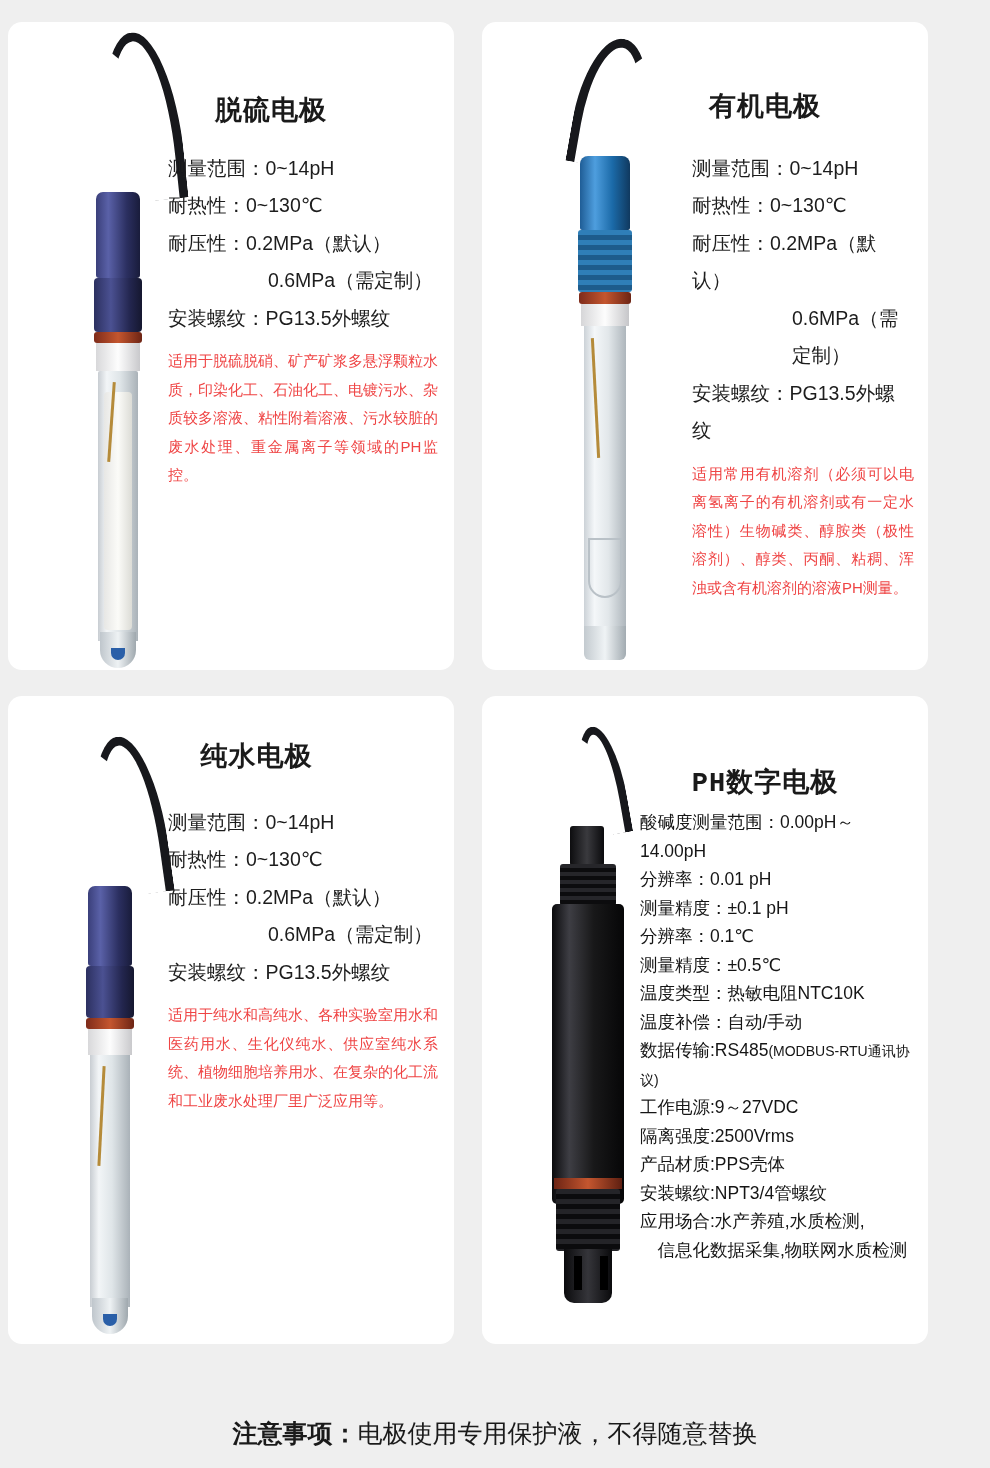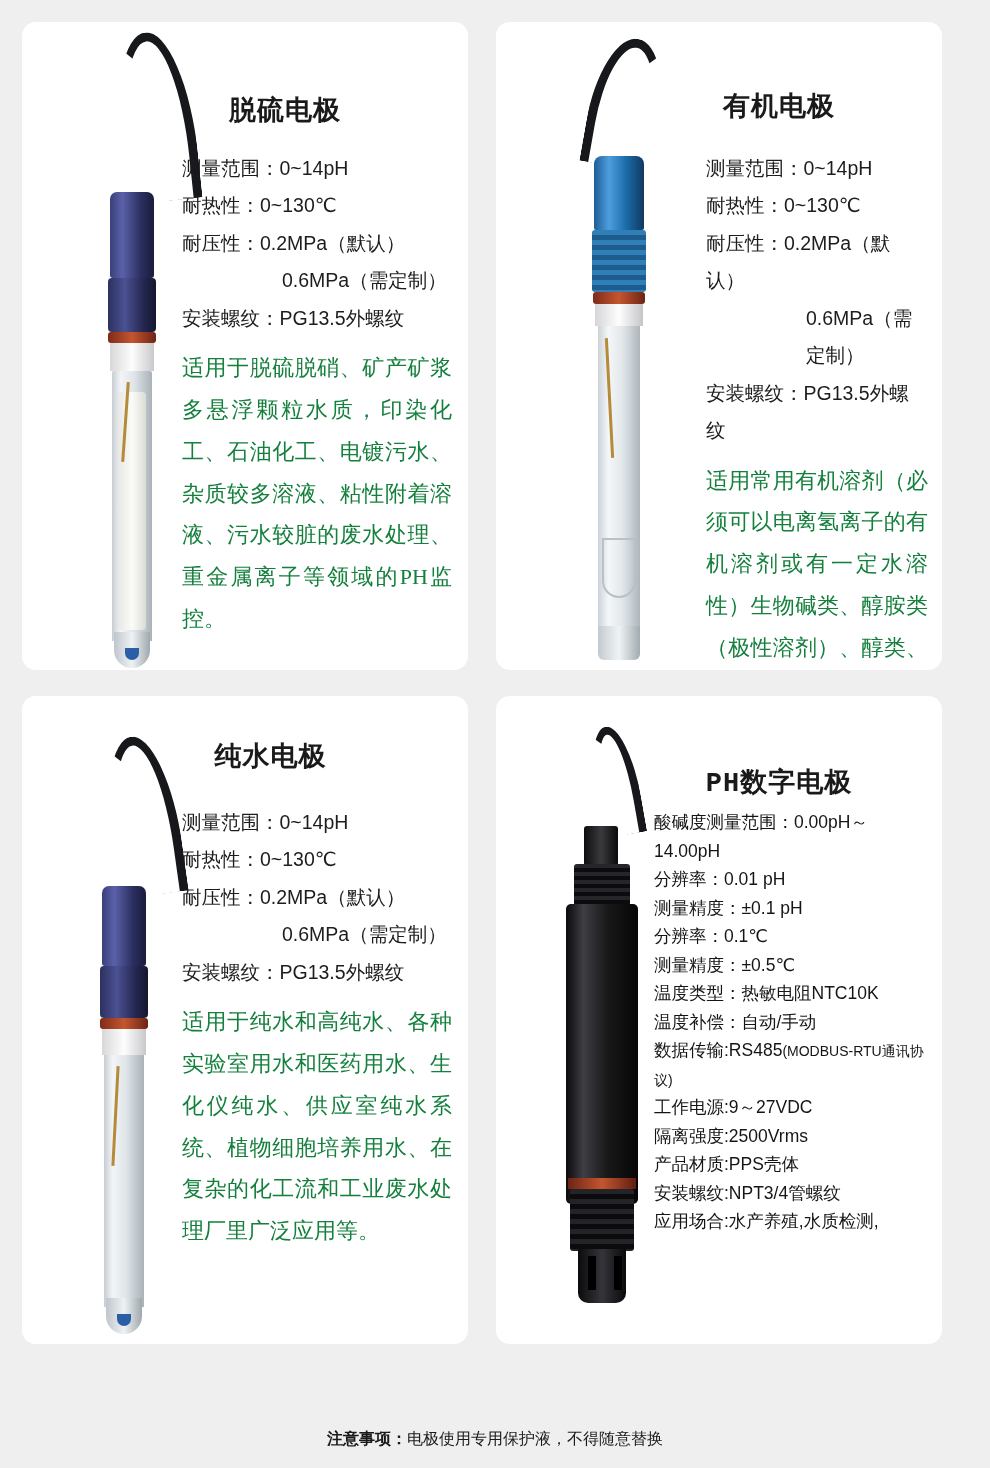--- a/index.html
+++ b/index.html
@@ -4,21 +4,21 @@
 <style>
   * { box-sizing: border-box; margin: 0; padding: 0; }
   html, body {
     width: 990px; height: 1468px;
     background: #efefef;
     font-family: "Liberation Sans", "DejaVu Sans", sans-serif;
   }
   .page {
     position: relative;
     width: 990px; height: 1468px;
-    padding: 22px 22px 0 22px;
+    padding: 22px 22px 0 8px;
   }
   .grid {
     display: grid;
     grid-template-columns: 446px 446px;
     grid-template-rows: 648px 648px;
     gap: 26px 28px;
   }
   .card {
     position: relative;
     background: #ffffff;
@@ -48,46 +48,45 @@
   }
   .c1 .spec-block { top: 128px; left: 160px; right: 16px; }
   .c2 .spec-block { top: 128px; left: 210px; right: 14px; }
   .c3 .spec-block { top: 108px; left: 160px; right: 16px; }
 
   .spec-line { white-space: pre-wrap; }
   .spec-line.indent { padding-left: 100px; }
 
   .desc {
     margin-top: 10px;
-    font-size: 22px;
+    font-size: 15px;
     line-height: 1.9;
     text-align: justify;
     text-justify: inter-ideograph;
-    color: #15803d;
-    font-family: Liberation Serif, serif;
+    color: #ef4444;
   }
 
   
   .c4 .digital-specs {
     position: absolute;
     top: 112px;
     left: 158px;
     right: 8px;
     font-size: 17.5px;
     line-height: 1.63;
     color: #151515;
   }
   .c4 .digital-specs .small { font-size: 14px; }
 
   .note {
     position: absolute;
     left: 0; right: 0;
     bottom: 18px;
     text-align: center;
-    font-size: 16px;
+    font-size: 25px;
     color: #1a1a1a;
   }
   .note .note-label { font-weight: bold; }
 
   
   .probe { position: absolute; }
 
   
   .p1 { left: 58px; top: 10px; width: 150px; height: 640px; }
   .p1 .wire {
@@ -415,20 +414,21 @@
         <div><span>分辨率：0.1℃</span></div>
         <div><span>测量精度：±0.5℃</span></div>
         <div><span>温度类型：热敏电阻NTC10K</span></div>
         <div><span>温度补偿：自动/手动</span></div>
         <div><span>数据传输:RS485</span><span class="small">(MODBUS-RTU通讯协议)</span></div>
         <div><span>工作电源:9～27VDC</span></div>
         <div><span>隔离强度:2500Vrms</span></div>
         <div><span>产品材质:PPS壳体</span></div>
         <div><span>安装螺纹:NPT3/4管螺纹</span></div>
         <div><span>应用场合:水产养殖,水质检测,</span></div>
+        <div><span>　信息化数据采集,物联网水质检测</span></div>
       </div>
     </div>
 
   </div>
 
   <div class="note">
     <span class="note-label">注意事项：</span><span>电极使用专用保护液，不得随意替换</span>
   </div>
 </div>
 

